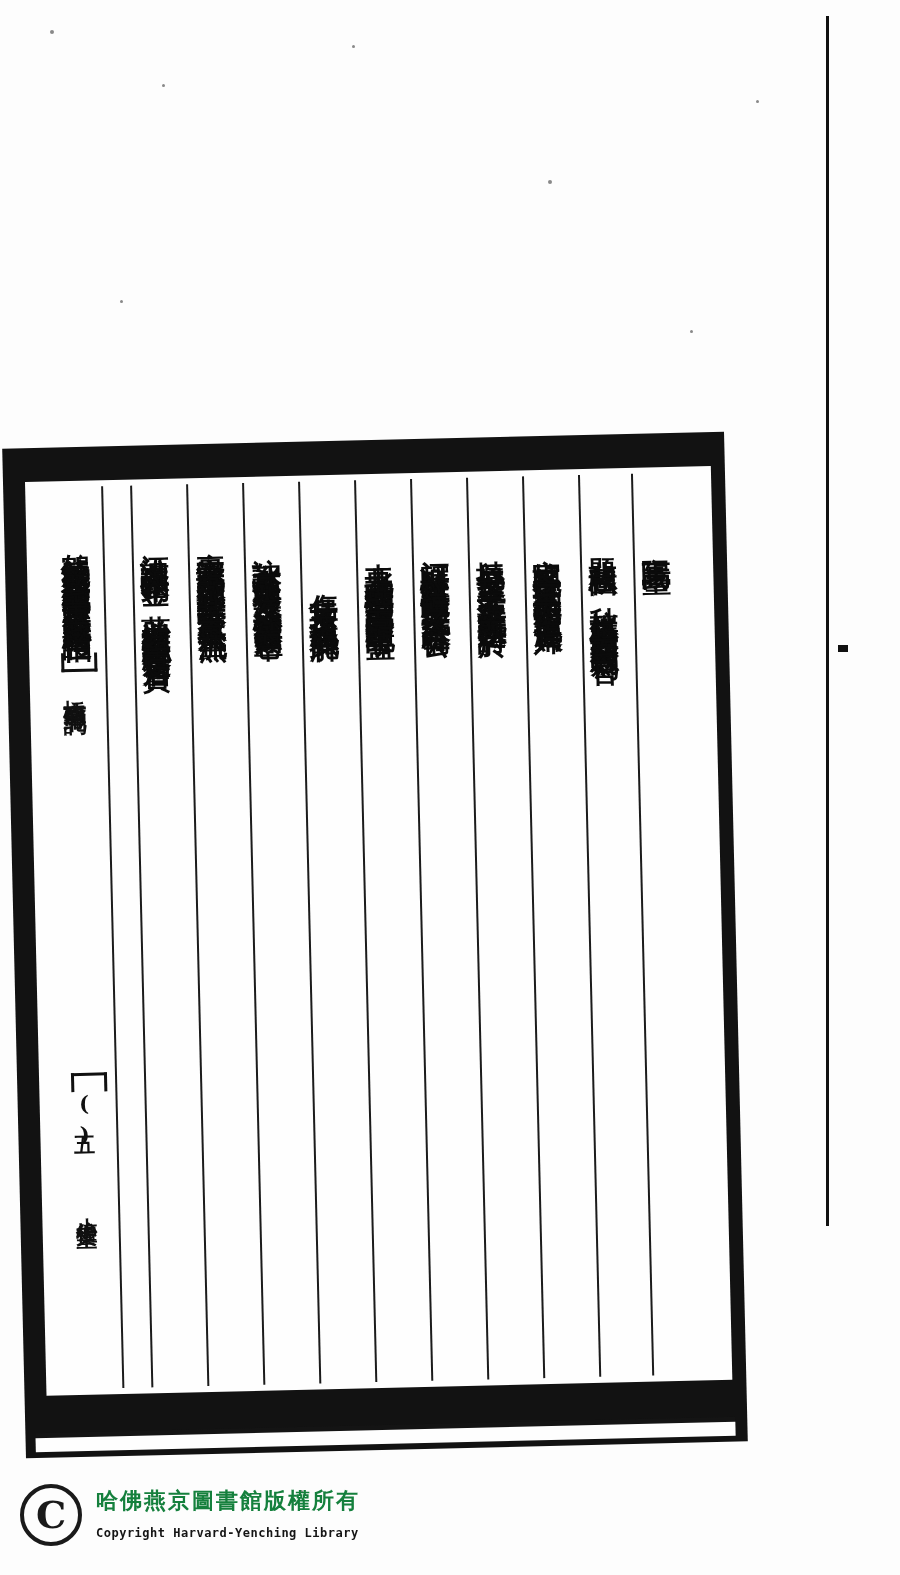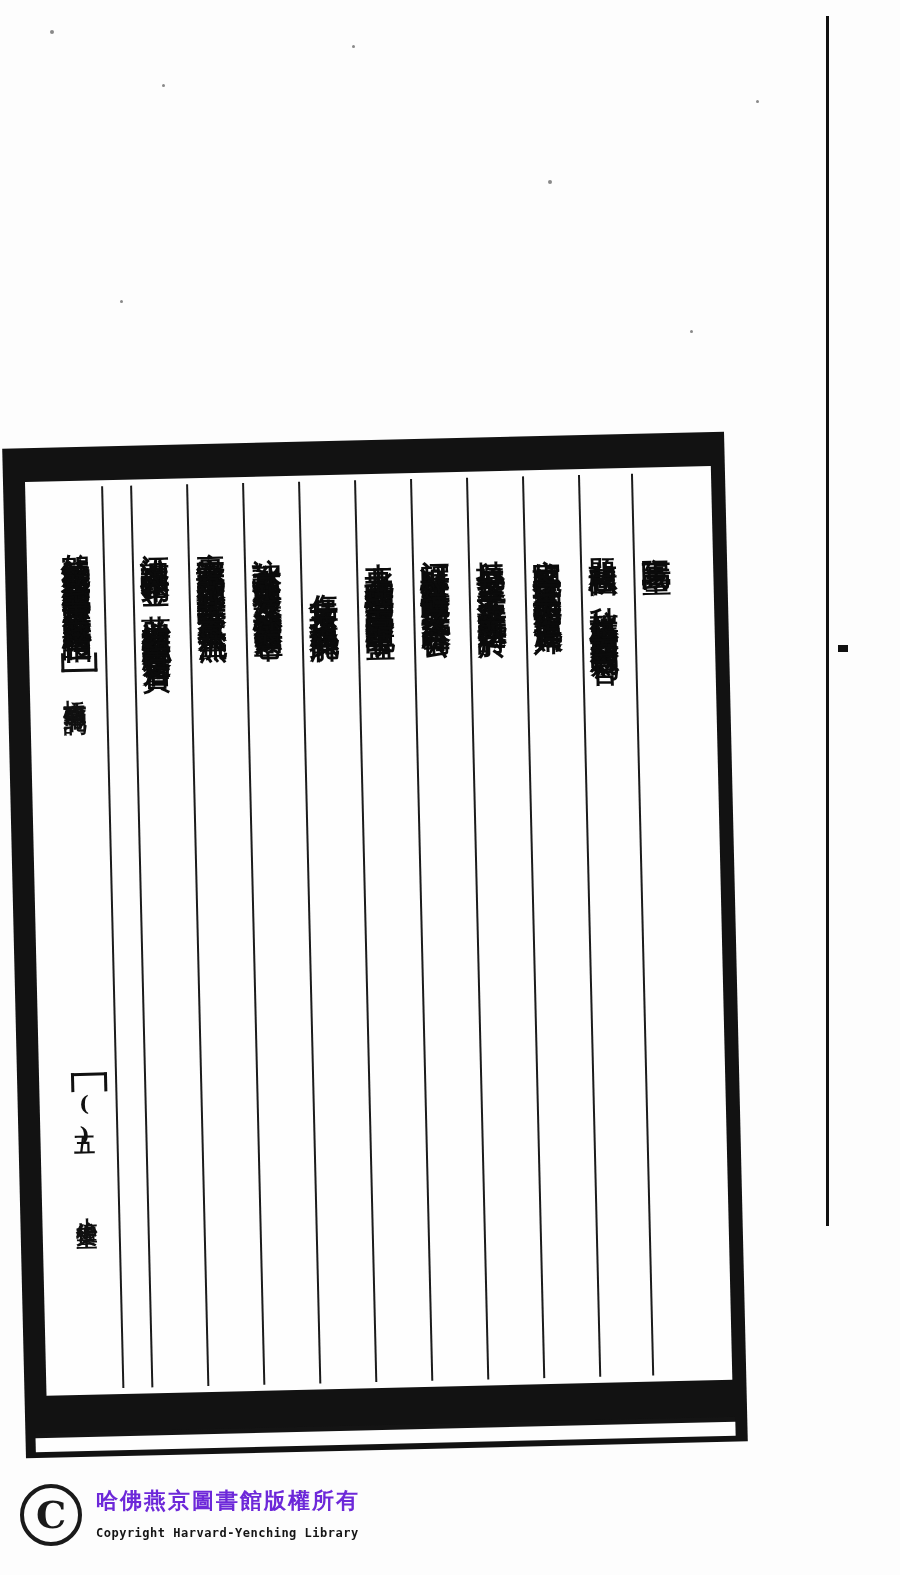--- a/index.html
+++ b/index.html
@@ -176,21 +176,21 @@
     color: #1a1a1a;
     line-height: 1;
   }
   #stamp-cn {
     position: absolute;
     left: 76px;
     top: 8px;
     font-family: "DejaVu Serif", serif;
     font-size: 22px;
     font-weight: 700;
-    color: #6d28d9;
+    color: #15803d;
     letter-spacing: 2px;
     white-space: nowrap;
     text-align: right;
   }
   #stamp-en {
     position: absolute;
     left: 76px;
     top: 48px;
     font-family: "DejaVu Sans Mono", monospace;
     font-size: 12px;

